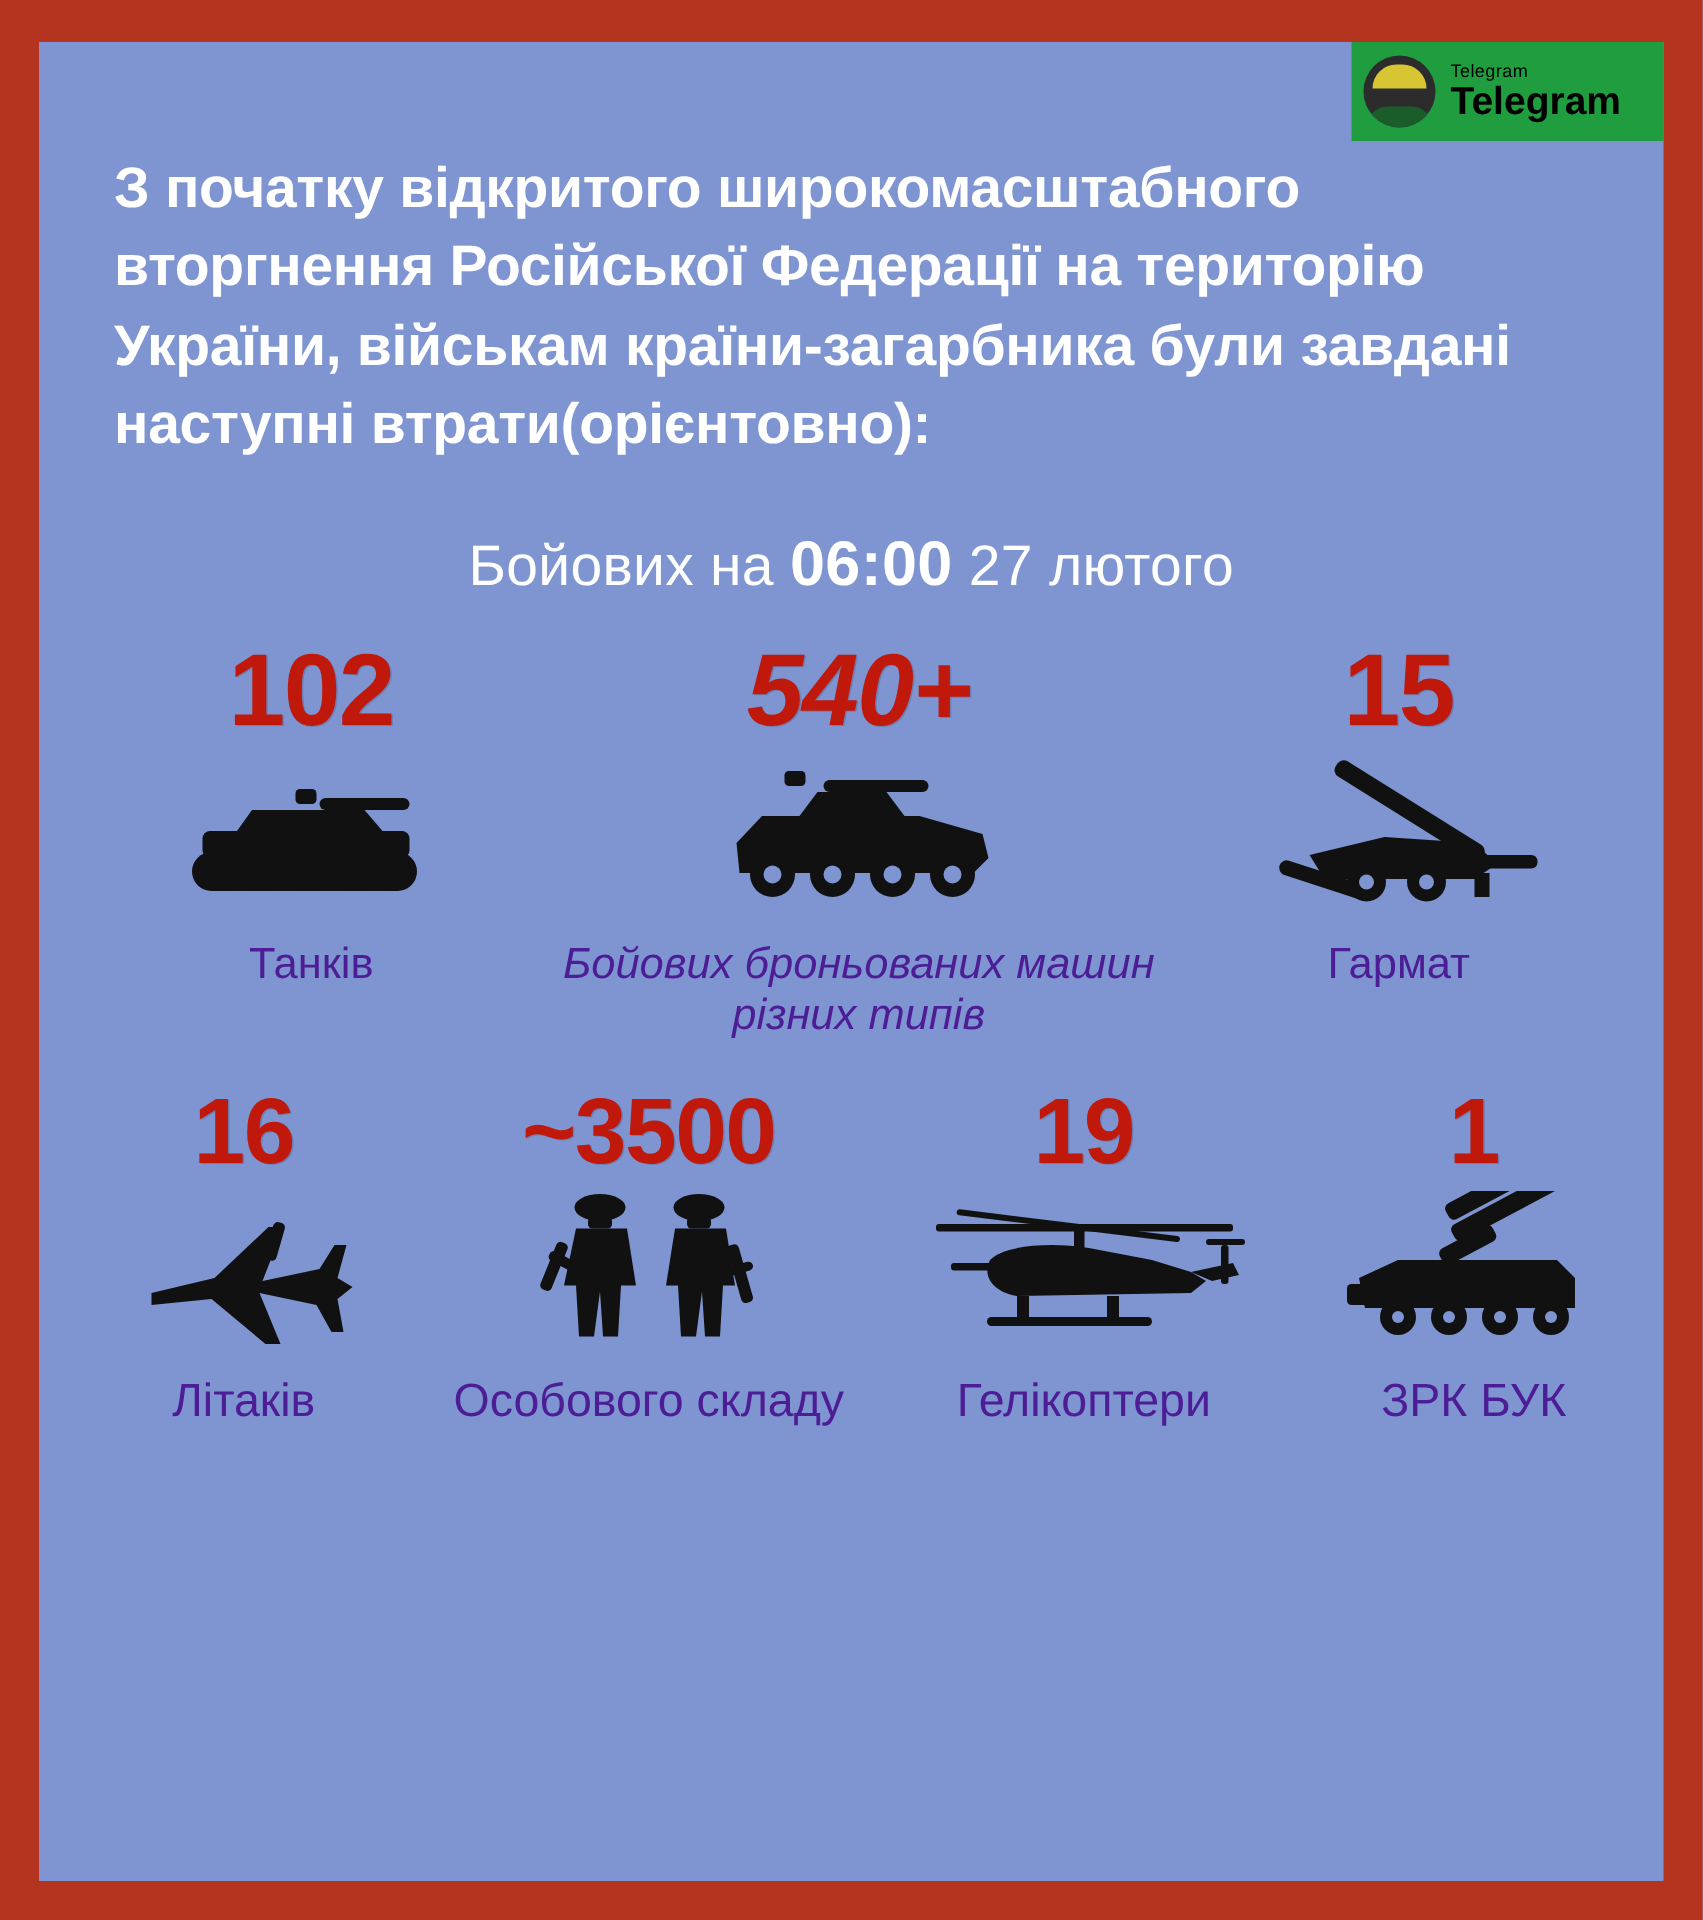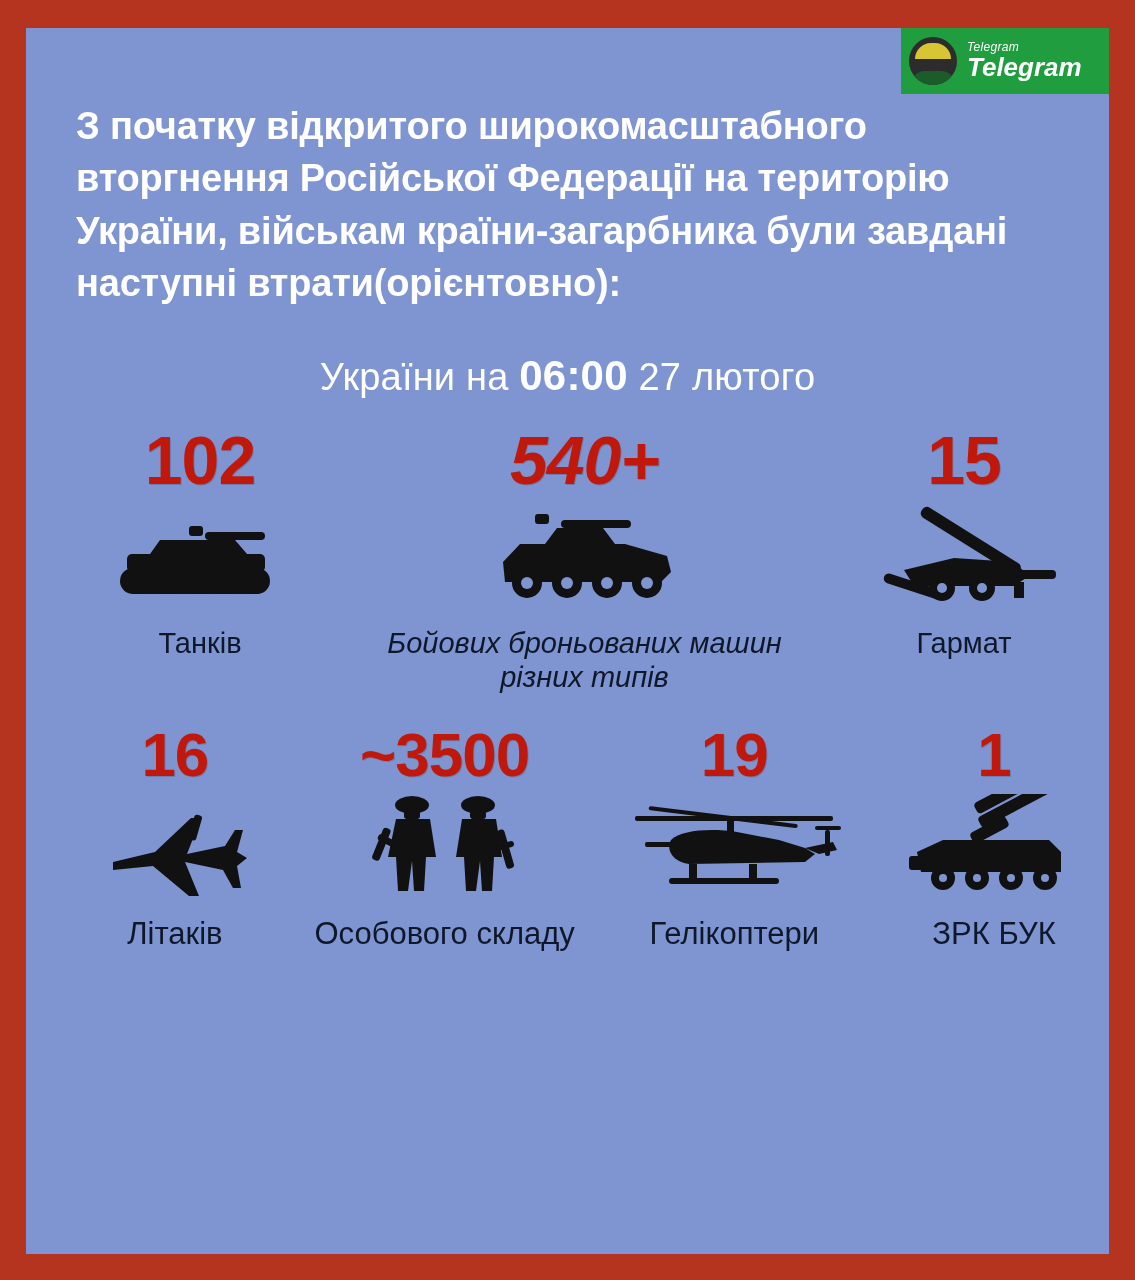--- a/index.html
+++ b/index.html
@@ -64,23 +64,22 @@
     position: absolute;
     left: 2px;
     bottom: 0px;
     width: 44px;
     height: 14px;
     background: #1a5c2a;
     border-radius: 14px 14px 0 0;
   }
   .logo-text {
     margin-left: 10px;
-    color: #ffffff;
+    color: #000000;
     line-height: 1.05;
-    font-style: italic;
   }
   .logo-text .small {
     font-size: 12px;
     letter-spacing: .3px;
   }
   .logo-text .big {
     font-size: 26px;
     font-weight: bold;
   }
   
@@ -99,24 +98,23 @@
     margin-top: 42px;
     letter-spacing: .2px;
   }
   .timestamp b {
     font-weight: bold;
     font-size: 42px;
   }
   
   .grid {
     display: flex;
-    justify-content: space-between;
+    justify-content: center;
     align-items: flex-start;
     margin-top: 26px;
-    margin-left: 24px;
   }
   .cell {
     text-align: center;
     box-sizing: border-box;
   }
   .num {
     color: #c0190b;
     font-weight: bold;
     font-size: 68px;
     line-height: 1;
@@ -125,21 +123,21 @@
   }
   .icon {
     height: 120px;
     display: flex;
     align-items: center;
     justify-content: center;
     margin-top: 6px;
   }
   .icon svg { display: block; }
   .label {
-    color: #0f172a;
+    color: #4c1d95;
     font-size: 29px;
     line-height: 1.18;
     margin-top: 6px;
   }
   
   .r1c1 { width: 300px; }
   .r1c2 { width: 430px; font-style: italic; }
   .r1c3 { width: 290px; }
   
   .row2 { margin-top: 30px; }
@@ -164,21 +162,21 @@
       </div>
       <div class="logo-text">
         <div class="small">Telegram</div>
         <div class="big">Telegram</div>
       </div>
     </div>
 
     <div class="headline">З початку відкритого широкомасштабного вторгнення Російської Федерації на територію України, військам країни-загарбника були завдані наступні втрати(орієнтовно):</div>
 
     <div class="timestamp">
-      <span>України на</span>
+      <span>Бойових на</span>
       <b>06:00</b>
       <span>27 лютого</span>
     </div>
 
     <div class="grid row1">
 
       <div class="cell r1c1">
         <div class="num">102</div>
         <div class="icon">
           <svg width="190" height="100" viewBox="0 0 190 100">

